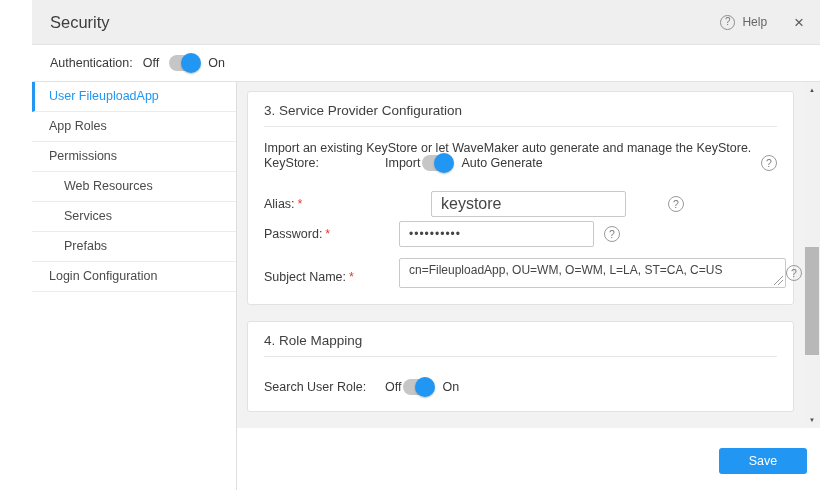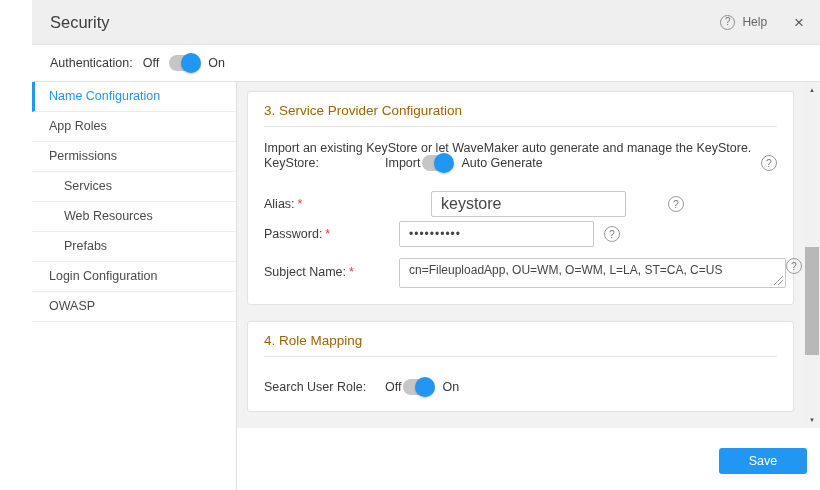--- a/index.html
+++ b/index.html
@@ -40,31 +40,31 @@
               white-space: nowrap; overflow: hidden; }
   .nav-item.indent { padding-left: 32px; }
   .nav-item.active { color: #2196f3; border-left: 3px solid #2196f3; padding-left: 14px; }
 
   .main { flex: 1; display: flex; flex-direction: column; min-width: 0; }
   .scrollzone { flex: 1; display: flex; min-height: 0; }
   .content { flex: 1; background: #f2f2f2; padding: 9px 10px 0 10px; overflow: hidden; min-width: 0; }
 
   .card { background: #fff; border: 1px solid #e2e2e2; border-radius: 3px; padding: 11px 16px 16px 16px; }
   .card + .card { margin-top: 16px; }
-  .card-title { font-size: 13.5px; color: #a16207; padding-bottom: 8px; border-bottom: 1px solid #e6e6e6; }
+  .card-title { font-size: 13.5px; color: #404040; padding-bottom: 8px; border-bottom: 1px solid #e6e6e6; }
   .desc { font-size: 12.5px; color: #3a3a3a; margin-top: 14px; }
 
   .frow { display: flex; align-items: center; }
   .flabel { width: 135px; flex-shrink: 0; font-size: 12.5px; color: #3a3a3a; }
   .req { color: #e53935; margin-left: 3px; }
 
   .row-keystore { }
   .row-alias    { margin-top: 20px; gap: 32px; }
   .row-password { margin-top: 4px; }
-  .row-subject  { margin-top: 11px; align-items: flex-start; }
+  .row-subject  { margin-top: 11px; align-items: center; }
   .row-subject .flabel { margin-top: 7px; }
   .row-search   { margin-top: 22px; }
 
   .toggle-group { display: flex; align-items: center; margin-left: -14px; }
   .toggle-group .toggle { margin: 0 9px 0 2px; }
 
   .text-input { width: 195px; height: 26px; border: 1px solid #c9c9c9; border-radius: 2px;
                 padding: 0 9px; font-size: 16px; color: #454545; font-family: inherit; background: #fff; }
   .text-input.pw { font-size: 12px; letter-spacing: 1px; }
 
@@ -120,28 +120,27 @@
     <span class="tlabel">Off</span>
     <span class="toggle">
       <span class="knob"></span>
     </span>
     <span class="tlabel">On</span>
   </div>
 
   <div class="body">
 
     <nav class="sidebar">
-      <div class="nav-item active">Name Configuration</div>
+      <div class="nav-item active">User FileuploadApp</div>
       <div class="nav-item">App Roles</div>
       <div class="nav-item">Permissions</div>
+      <div class="nav-item indent">Web Resources</div>
       <div class="nav-item indent">Services</div>
-      <div class="nav-item indent">Web Resources</div>
       <div class="nav-item indent">Prefabs</div>
       <div class="nav-item">Login Configuration</div>
-      <div class="nav-item">OWASP</div>
     </nav>
 
     <div class="main">
       <div class="scrollzone">
 
         <div class="content">
 
           <section class="card">
             <div class="card-title">3. Service Provider Configuration</div>
             <p class="desc">Import an existing KeyStore or let WaveMaker auto generate and manage the KeyStore.</p>

